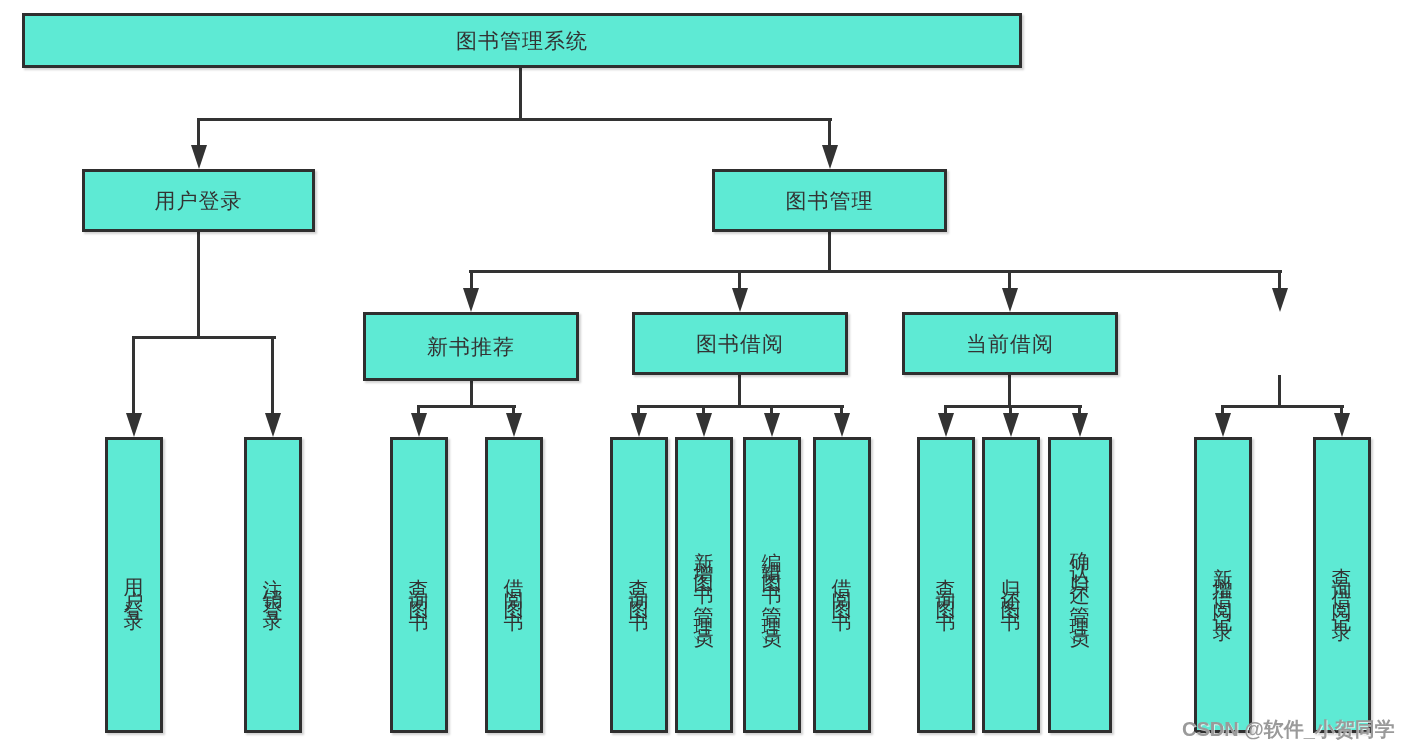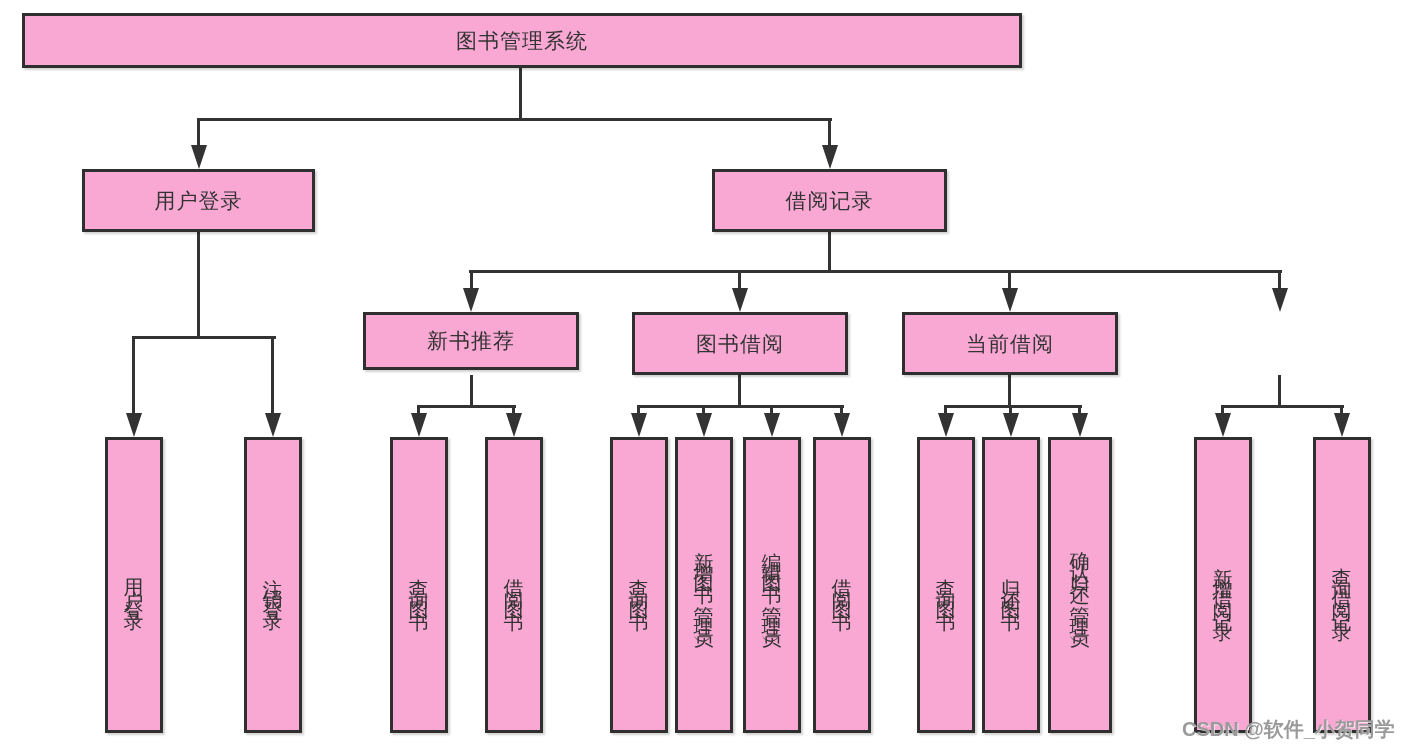--- a/index.html
+++ b/index.html
@@ -11,21 +11,21 @@
   #canvas {
     position: relative;
     width: 1405px;
     height: 747px;
     background: #ffffff;
     overflow: hidden;
   }
   .box {
     position: absolute;
     box-sizing: border-box;
-    background: #f9a8d4;
+    background: #5eead4;
     border: 3px solid #2f2f2f;
     display: flex;
     align-items: center;
     justify-content: center;
     color: #333333;
     box-shadow: 2px 2px 2px rgba(0,0,0,0.18);
     z-index: 2;
   }
   .hbox { font-size: 21px; letter-spacing: 1px; }
   .vbox {
@@ -74,42 +74,42 @@
   <div class="line" style="left:197px; top:118px; width:635px; height:3px;"></div>
   <div class="line" style="left:197px; top:118px; width:3px; height:28px;"></div>
   <div class="line" style="left:828px; top:118px; width:3px; height:28px;"></div>
   <div class="arrow" style="left:191px; top:145px;"></div>
   <div class="arrow" style="left:822px; top:145px;"></div>
 
   <div class="box hbox" style="left:82px; top:169px; width:233px; height:63px;">
     <span>用户登录</span>
   </div>
   <div class="box hbox" style="left:712px; top:169px; width:235px; height:63px;">
-    <span>借阅记录</span>
+    <span>图书管理</span>
   </div>
 
   <div class="line" style="left:197px; top:232px; width:3px; height:107px;"></div>
   <div class="line" style="left:132px; top:336px; width:144px; height:3px;"></div>
   <div class="line" style="left:132px; top:336px; width:3px; height:80px;"></div>
   <div class="line" style="left:271px; top:336px; width:3px; height:80px;"></div>
   <div class="arrow" style="left:126px; top:413px;"></div>
   <div class="arrow" style="left:265px; top:413px;"></div>
 
   <div class="line" style="left:828px; top:232px; width:3px; height:41px;"></div>
   <div class="line" style="left:469px; top:270px; width:813px; height:3px;"></div>
   <div class="line" style="left:470px; top:270px; width:3px; height:22px;"></div>
   <div class="line" style="left:738px; top:270px; width:3px; height:22px;"></div>
   <div class="line" style="left:1008px; top:270px; width:3px; height:22px;"></div>
   <div class="line" style="left:1278px; top:270px; width:3px; height:22px;"></div>
   <div class="arrow" style="left:463px; top:288px;"></div>
   <div class="arrow" style="left:732px; top:288px;"></div>
   <div class="arrow" style="left:1002px; top:288px;"></div>
   <div class="arrow" style="left:1272px; top:288px;"></div>
 
-  <div class="box hbox" style="left:363px; top:312px; width:216px; height:58px;">
+  <div class="box hbox" style="left:363px; top:312px; width:216px; height:69px;">
     <span>新书推荐</span>
   </div>
   <div class="box hbox" style="left:632px; top:312px; width:216px; height:63px;">
     <span>图书借阅</span>
   </div>
   <div class="box hbox" style="left:902px; top:312px; width:216px; height:63px;">
     <span>当前借阅</span>
   </div>
 
   <div class="line" style="left:470px; top:375px; width:3px; height:33px;"></div>

